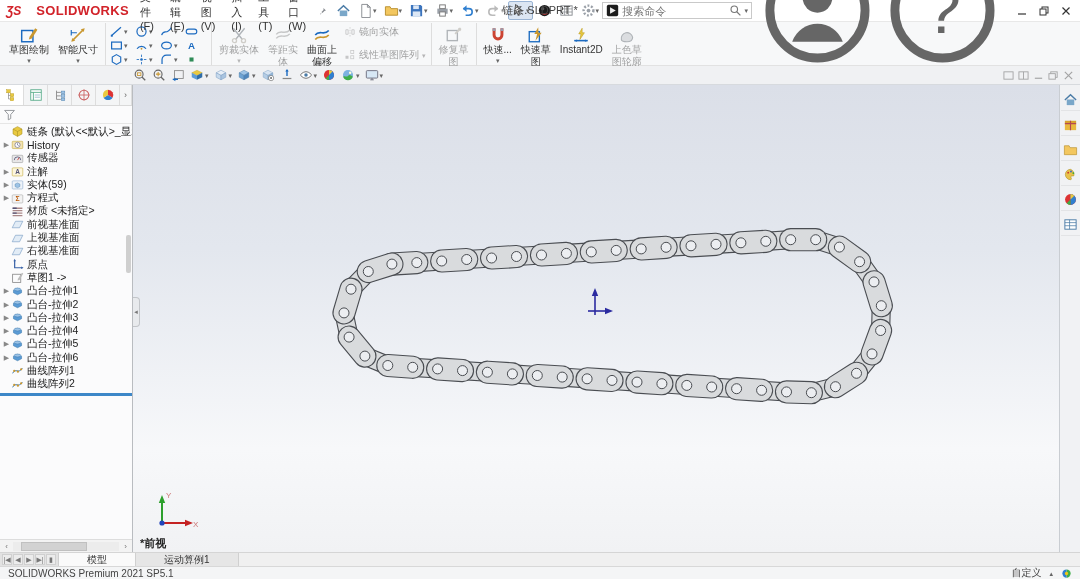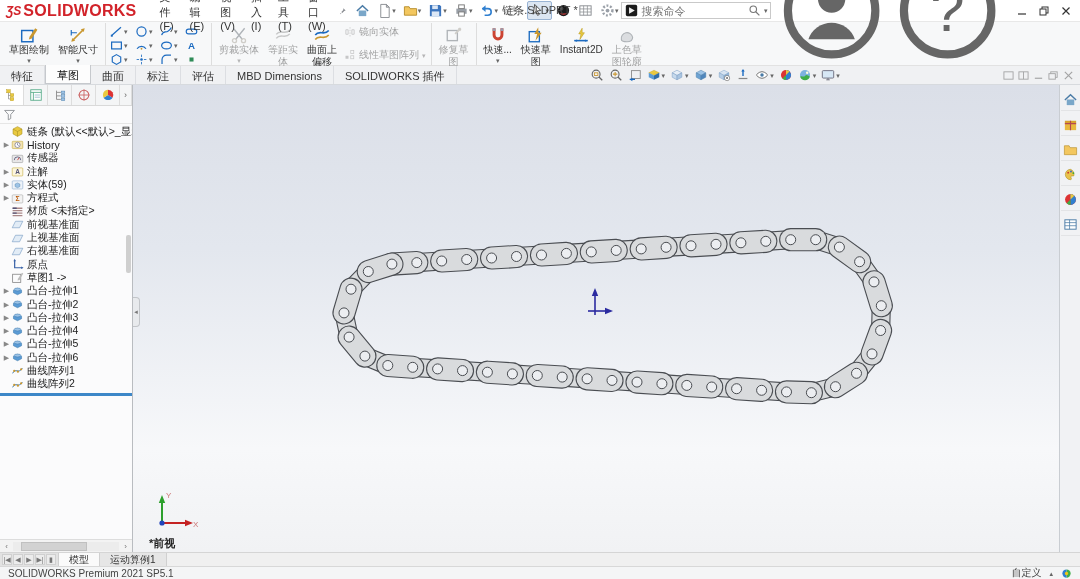--- a/index.html
+++ b/index.html
@@ -2,23 +2,23 @@
 <html><head>
 <meta charset="utf-8">
 <style>
   *{box-sizing:border-box;margin:0;padding:0;font-family:"Liberation Sans","DejaVu Sans",sans-serif;}
   html,body{width:1080px;height:579px;overflow:hidden;background:#fff;}
   .ic{display:inline-flex;align-items:center;justify-content:center;}
   .ic svg{width:100%;height:100%;display:block;}
   .caret{font-size:7px;color:#666;line-height:1;}
   
   .titlebar{height:22px;background:#fff;display:flex;align-items:center;padding:0 4px;border-bottom:1px solid #e8e8e8;}
-  .logo{display:flex;align-items:center;gap:2px;margin:0 16px 0 2px;}
+  .logo{display:flex;align-items:center;gap:15px;margin:0 4px 0 2px;}
   .logo b{color:#d2232a;font-size:12px;font-style:italic;}
-  .logo span{color:#d2232a;font-size:16px;font-weight:bold;letter-spacing:.3px;}
+  .logo span{color:#d2232a;font-size:13px;font-weight:bold;letter-spacing:.3px;}
   .menus{display:flex;gap:2px;}
   .menu{font-size:11px;color:#333;padding:2px 7px;cursor:default;}
   .pin{width:14px;height:14px;margin:0 6px;}
   .qat{display:flex;align-items:center;gap:1px;}
   .qbtn{display:flex;align-items:center;padding:1px 2px;border:1px solid transparent;border-radius:2px;}
   .qbtn .ic{width:15px;height:15px;}
   .qbtn.sel{background:#dce6f2;border-color:#9ab4d4;}
   .qbtn.dis{opacity:.4;filter:grayscale(1);}
   .doctitle{position:absolute;left:0;right:0;text-align:center;font-size:11px;color:#444;pointer-events:none;}
   .titlebar{position:relative;}
@@ -73,32 +73,32 @@
   .bluebar{height:3px;background:#3d87c8;margin-top:2px;}
   .vscroll{position:absolute;right:1px;top:150px;width:5px;height:38px;background:#cfcfcf;border-radius:2px;}
   .panelfill{flex:1;}
   .hscroll{height:13px;display:flex;align-items:center;border-top:1px solid #ddd;background:#f3f3f3;padding:0 1px;gap:1px;}
   .hsbtn{font-size:8px;color:#777;width:11px;text-align:center;}
   .hstrack{flex:1;height:9px;background:#ececec;position:relative;}
   .hsthumb{position:absolute;left:8%;width:62%;top:0;height:9px;background:#d2d2d2;border:1px solid #c0c0c0;}
   
   .viewport{flex:1;position:relative;background:linear-gradient(180deg,#dbdfe8 0%,#e3e7ee 35%,#f7f8fa 78%,#f1f2f4 100%);overflow:hidden;}
   .vp-svg{position:absolute;inset:0;width:100%;height:100%;}
-  .viewlabel{position:absolute;left:16px;bottom:1px;font-size:11px;font-weight:bold;color:#222;}
+  .viewlabel{position:absolute;left:7px;bottom:1px;font-size:11px;font-weight:bold;color:#222;}
   .triad{position:absolute;left:10px;bottom:16px;width:58px;height:46px;}
   .collapse-nub{position:absolute;left:0;top:212px;width:7px;height:30px;background:#e8eaed;border:1px solid #c2c5c9;border-left:none;border-radius:0 4px 4px 0;display:flex;align-items:center;justify-content:center;font-size:7px;color:#777;}
   
   .taskpane{width:21px;background:#f1f2f4;border-left:1px solid #c9cdd2;display:flex;flex-direction:column;align-items:center;padding-top:3px;gap:2px;}
   .tpbtn{width:19px;height:23px;display:flex;align-items:center;justify-content:center;border-bottom:1px solid #e3e4e6;}
   .tpbtn .ic{width:15px;height:15px;}
   
   .bottomtabs{height:14px;background:#f0f0f0;display:flex;align-items:stretch;border-top:1px solid #d5d5d5;}
   .navbtns{display:flex;align-items:center;background:#e2e2e2;padding:0 2px;gap:1px;border-right:1px solid #cfcfcf;}
   .navbtn{font-size:7px;color:#777;width:10px;height:11px;background:#ececec;border:1px solid #d0d0d0;display:flex;align-items:center;justify-content:center;}
-  .mtab{font-size:10px;color:#333;display:flex;align-items:center;padding:0 10px;border-right:1px solid #d0d0d0;background:#e6e6e6;}
+  .mtab{font-size:10px;color:#333;display:flex;align-items:center;padding:0 28px;border-right:1px solid #d0d0d0;background:#e6e6e6;}
   .mtab.active{background:#fafafa;}
   
   .statusbar{height:13px;background:#f4f5f6;border-top:1px solid #d8d8d8;display:flex;align-items:center;padding:0 8px;font-size:10px;color:#444;}
   .sbright{margin-left:auto;display:flex;align-items:center;gap:8px;}
   .sbright .ic{width:11px;height:11px;}
 </style>
 </head>
 <body>
 
 <div class="titlebar">
@@ -509,29 +509,20 @@
             <path d="M3 12a5 5 0 0 1 10-2c0 3-2.5 4-5 4s-5 0-5-2z" fill="#9dc3e6" stroke="#1b6ac0"></path>
           </svg>
         </span>
         <span class="lbl">上色草
 图轮廓</span>
       </div>
     </div>
   </div>
 
 <div class="tabrow">
-  <div id="rtabs" style="display:flex;">
-      <div class="rtab">特征</div>
-      <div class="rtab active">草图</div>
-      <div class="rtab">曲面</div>
-      <div class="rtab">标注</div>
-      <div class="rtab">评估</div>
-      <div class="rtab">MBD Dimensions</div>
-      <div class="rtab">SOLIDWORKS 插件</div>
-    </div>
   <div class="headsup" id="headsup">
       <span class="hudbtn">
         <span class="ic">
           <svg viewBox="0 0 16 16">
             <circle cx="7" cy="7" r="4.5" fill="none" stroke="#666" stroke-width="1.3"></circle>
             <rect x="5" y="5.5" width="4" height="3" fill="none" stroke="#c9972f"></rect>
             <path d="M10.2 10.2 14 14" stroke="#666" stroke-width="1.5"></path>
           </svg>
         </span>
       </span>

